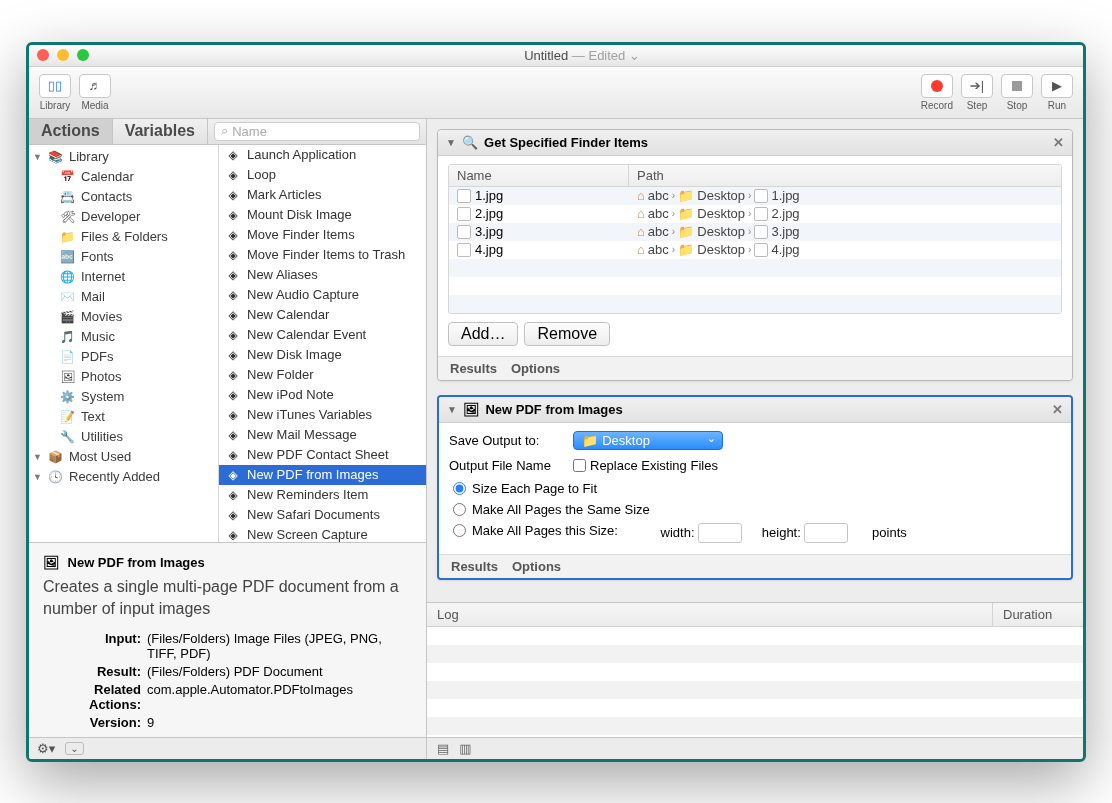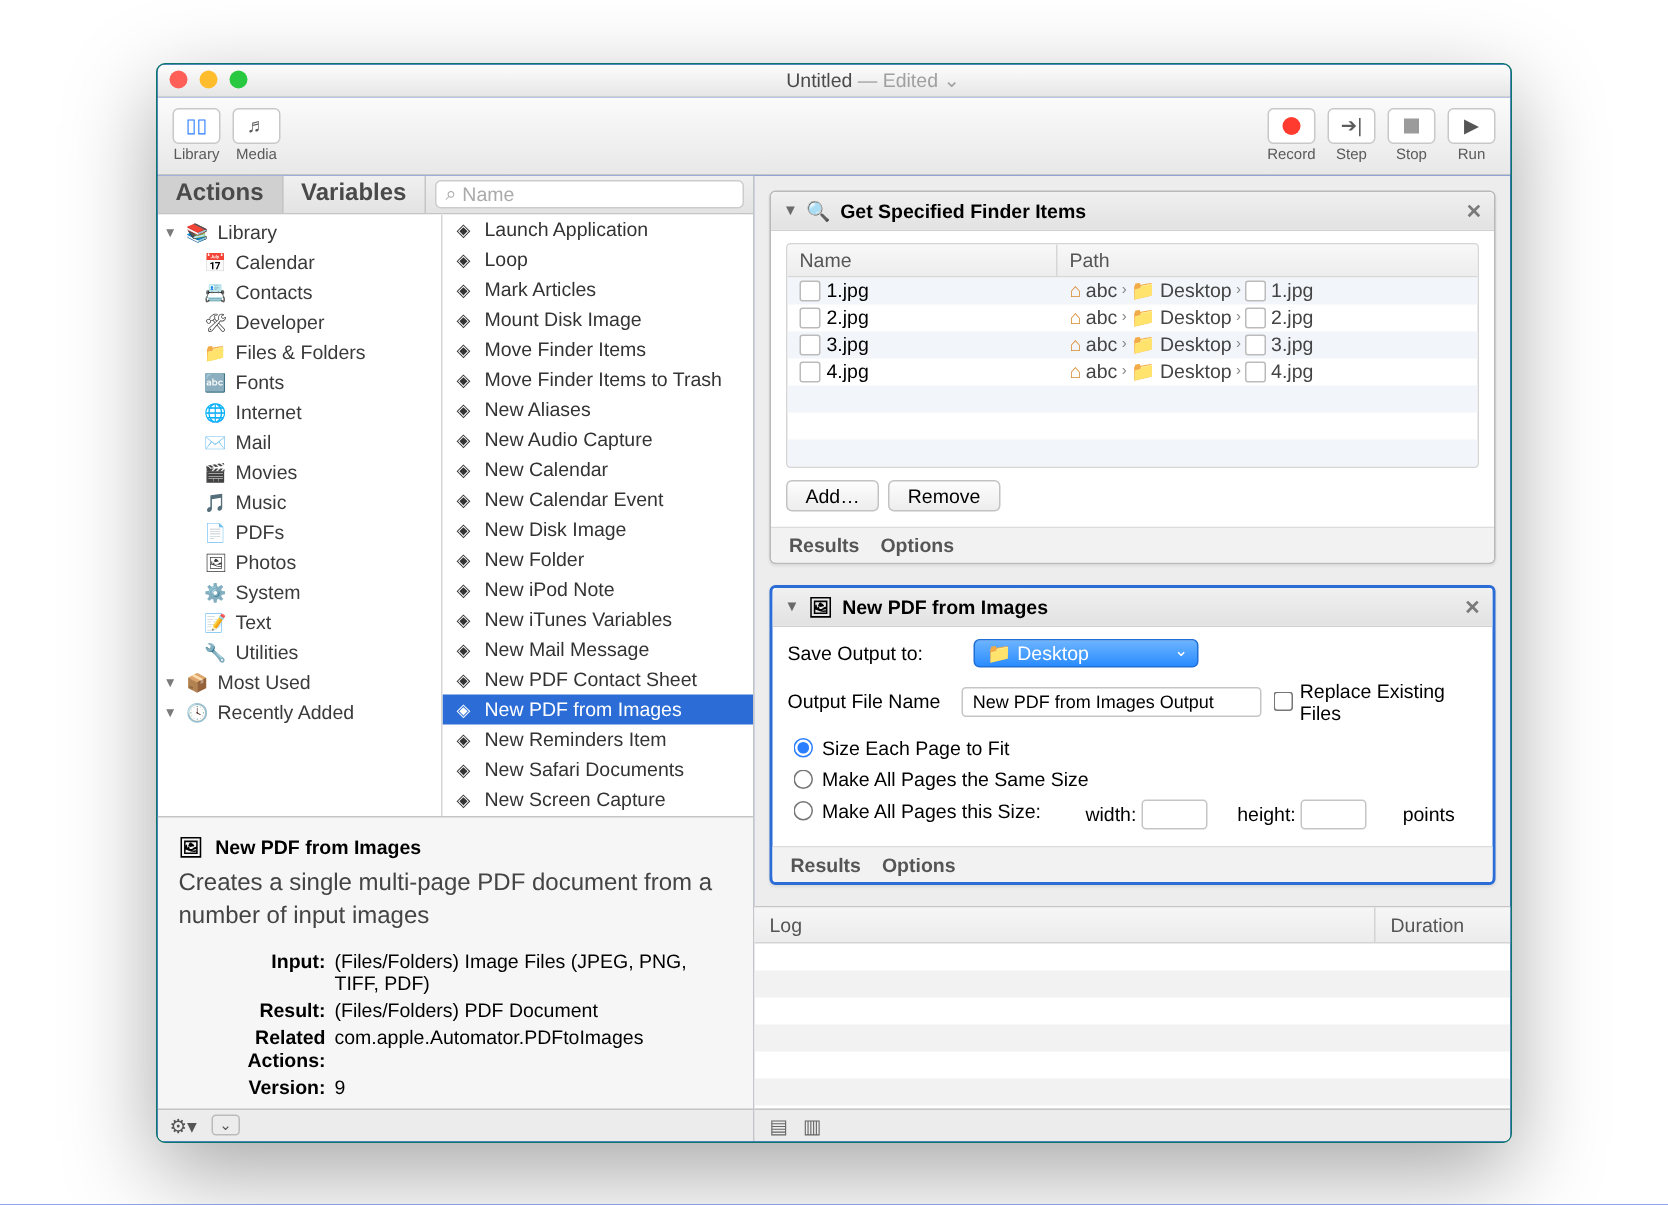--- a/index.html
+++ b/index.html
@@ -1,17 +1,17 @@
 <!DOCTYPE html>
 <html><head>
 <meta charset="utf-8">
 <style>
 * { box-sizing: border-box; margin: 0; padding: 0; font-family: -apple-system, "Helvetica Neue", Arial, sans-serif; font-size: 13px; }
 body { background: #fff; display: flex; align-items: center; justify-content: center; height: 803px; }
-.window { width: 904px; height: 720px; background: #1d4ed8; border-radius: 6px; box-shadow: 0 20px 60px rgba(0,0,0,0.35); display: flex; flex-direction: column; border: 1px solid #0f766e; overflow: hidden; position: relative;}
+.window { width: 1060px; height: 720px; background: #f9a8d4; border-radius: 6px; box-shadow: 0 20px 60px rgba(0,0,0,0.35); display: flex; flex-direction: column; border: 3px solid #0f766e; overflow: hidden; position: relative;}
 .titlebar { height: 22px; background: linear-gradient(#fdfdfd,#e6e6e6); display: flex; align-items: center; padding: 0 8px; border-bottom: 1px solid #d0d0d0; }
 .traffic { display: flex; gap: 8px; }
 .traffic span { width: 12px; height: 12px; border-radius: 50%; display: inline-block; }
 .t-close { background:#ff5f57; } .t-min { background:#ffbd2e; } .t-max { background:#28c940; }
 .title { flex:1; text-align:center; color:#4a4a4a; font-size:13px; }
 .title .edited { color:#a0a0a0; }
 .toolbar { height: 52px; background: linear-gradient(#fbfbfb,#e8e8e8); border-bottom:1px solid #c5c5c5; display:flex; align-items:center; padding: 0 10px; }
 .tb-left, .tb-right { display:flex; gap:8px; }
 .tb-right { margin-left:auto; }
 .tb-btn { display:flex; flex-direction:column; align-items:center; gap:2px; }
@@ -60,21 +60,21 @@
 .th-name { width:180px; border-right:1px solid #d6d6d6; }
 .th-path { flex:1; }
 .table .row { display:flex; height:18px; align-items:center; }
 .table .row.alt { background:#f2f5fa; }
 .table .row.blank { height:18px; }
 .table .cell-name { width:180px; padding-left:8px; display:flex; align-items:center; gap:4px; font-size:12px;}
 .table .cell-path { flex:1; display:flex; align-items:center; gap:4px; font-size:12px; color:#444; padding-left:8px;}
 .crumb { display:inline-flex; align-items:center; gap:3px; }
 .crumb .sep { color:#888; font-size:10px;}
 .card-btns { margin-top:8px; display:flex; gap:6px; }
-.mac-btn { background:linear-gradient(#fdfdfd,#ededed); border:1px solid #c2c2c2; border-radius:4px; padding:2px 12px; font-size:13px; }
+.mac-btn { background:linear-gradient(#fdfdfd,#ededed); border:1px solid #c2c2c2; border-radius:4px; padding:2px 12px; font-size:16px; }
 .card-foot { height:24px; background:#f2f2f2; border-top:1px solid #dcdcdc; border-radius:0 0 4px 4px; display:flex; align-items:center; gap:14px; padding:0 12px; font-size:12px; font-weight:bold; color:#555;}
 .form-row { display:flex; align-items:center; gap:8px; margin-bottom:8px; font-size:12px;}
 .form-row label.k { width:116px; text-align:left;}
 .popup { background:linear-gradient(#6cb4ff,#2b8cff); color:#fff; border:1px solid #1f6fd6; border-radius:4px; padding:1px 22px 1px 8px; font-size:12px; position:relative; min-width:150px;}
 .popup::after { content:"⌄"; position:absolute; right:6px; top:0; color:#fff; font-size:11px;}
 .popup .f-ico { margin-right:4px; }
 .textfield { border:1px solid #c5c5c5; border-radius:3px; padding:2px 6px; font-size:12px; min-width:200px; background:#fff;}
 .textfield.sm { min-width:44px; width:44px; }
 .check { display:inline-flex; align-items:center; gap:4px; font-size:12px;}
 .radio { display:inline-flex; align-items:center; gap:6px; font-size:12px; margin-bottom:6px;}
@@ -442,40 +442,39 @@
             <span>New PDF from Images</span>
             <span class="close">✕</span>
           </div>
           <div class="card-body">
             <div class="form-row">
               <label class="k">Save Output to:</label>
               <div class="popup"><span class="f-ico">📁</span><span>Desktop</span></div>
             </div>
             <div class="form-row">
               <label class="k">Output File Name</label>
-              <input class="textfield" value="New PDF from Images Output" style="">
               <label class="check">
                   <input type="checkbox" style=""> 
                   <span>Replace Existing Files</span>
                 </label>
             </div>
             <div style="margin-left:4px;">
               <label class="radio">
                   <input type="radio" name="sz" checked="" style=""> 
                   <span>Size Each Page to Fit</span>
                 </label><br>
               <label class="radio">
                   <input type="radio" name="sz" style=""> 
                   <span>Make All Pages the Same Size</span>
                 </label><br>
               <label class="radio">
                   <input type="radio" name="sz" style=""> 
                   <span>Make All Pages this Size:</span>
                 </label>
-              <span style="margin-left:26px">width:</span>
+              <span style="margin-left:39px">width:</span>
               <input class="textfield sm" style="">
               <span style="margin-left:16px">height:</span>
               <input class="textfield sm" style="">
               <span style="margin-left:20px">points</span>
             </div>
           </div>
           <div class="card-foot">
             <span>Results</span>
             <span>Options</span>
           </div>

